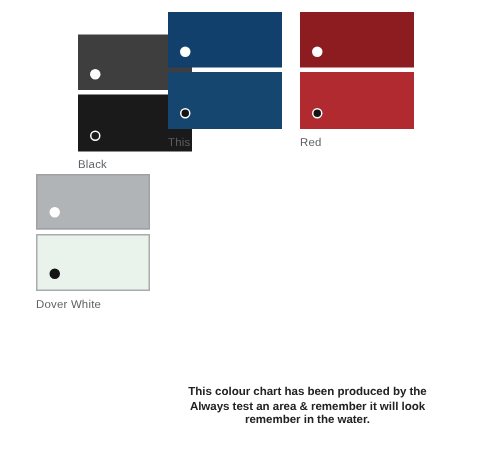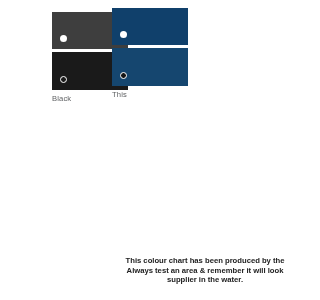--- a/index.html
+++ b/index.html
@@ -76,21 +76,21 @@
   .swatch-label {
     margin-top: 4px;
     font-size: 7.6px;
     color: #5d5f61;
     letter-spacing: 0.15px;
     line-height: 10px;
     white-space: nowrap;
   }
 
   
-  #group-black      { left: 24px;  top: 12px; padding-left: 28px;   }
+  #group-black      { left: 24px;  top: 23px; padding-left: 28px;   }
   #group-blue       { left: 112px; top: 8px;   }
   #group-red        { left: 200px; top: 8px;   }
   #group-doverwhite { left: 24px;  top: 116px; }
 
   
   .bordered {
     border: 1px solid #9fa2a4;
   }
   .bordered-light {
     border: 1px solid #a9acae;
@@ -133,21 +133,41 @@
     <div class="swatch top" style="background:#10406b;">
       <span class="dot gloss"></span>
     </div>
     <div class="gap"></div>
     <div class="swatch bottom" style="background:#15466f;">
       <span class="dot matt"></span>
     </div>
     <div class="swatch-label">This</div>
   </div>
 
+  <div class="swatch-group" id="group-red">
+    <div class="swatch top" style="background:#8c1c20;">
+      <span class="dot gloss"></span>
+    </div>
+    <div class="gap"></div>
+    <div class="swatch bottom" style="background:#b02a30;">
+      <span class="dot matt"></span>
+    </div>
+    <div class="swatch-label">Red</div>
+  </div>
 
+  <div class="swatch-group" id="group-doverwhite">
+    <div class="swatch top bordered" style="background:#b1b4b6;">
+      <span class="dot gloss-on-light"></span>
+    </div>
+    <div class="gap"></div>
+    <div class="swatch bottom bordered-light" style="background:#eaf2ec;">
+      <span class="dot matt-dark"></span>
+    </div>
+    <div class="swatch-label">Dover White</div>
+  </div>
 
   <div id="disclaimer">
     <p>This colour chart has been produced by the</p>
     <p>Always test an area &amp; remember it will look</p>
-    <p>supplier in the water.</p>
+    <p>remember in the water.</p>
   </div>
 
 </div>
 
 </body></html>

